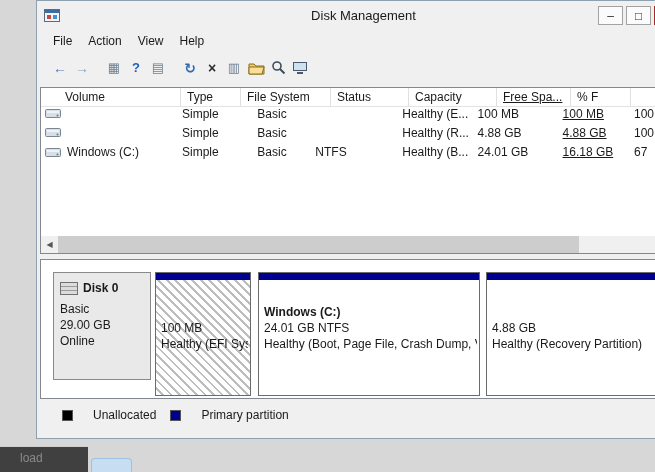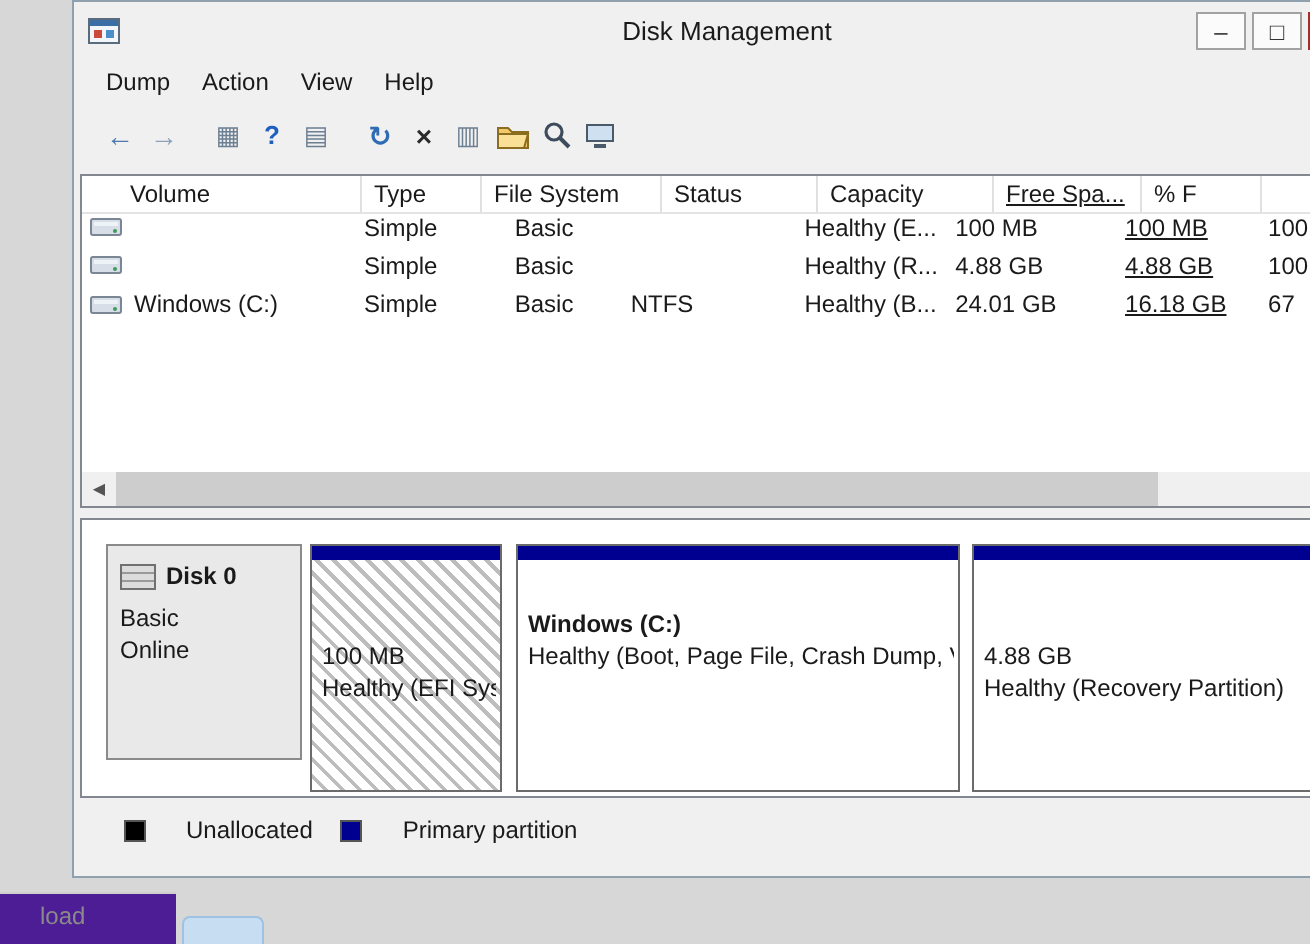--- a/index.html
+++ b/index.html
@@ -1,21 +1,21 @@
 <!DOCTYPE html>
 <html><head>
 <meta charset="utf-8">
 <style>
   * { box-sizing: border-box; margin: 0; padding: 0; }
   html, body { width: 655px; height: 472px; overflow: hidden; }
   body { font-family: "Liberation Sans", "DejaVu Sans", sans-serif; font-size: 12px; color: #1a1a1a; position: relative; background: #d7d7d7; }
 
   
   .desktop { position: absolute; inset: 0; background: #d7d7d7; }
-  .bg-frag-white { position: absolute; left: 0; top: 446px; width: 88px; height: 26px; background: #4c1d95; border-top: 1px solid #cfcfcf; }
+  .bg-frag-white { position: absolute; left: 0; top: 446px; width: 88px; height: 26px; background: #404040; border-top: 1px solid #cfcfcf; }
   .bg-frag-text { position: absolute; left: 20px; top: 4px; color: #8a8a8a; font-size: 12px; }
   .bg-frag-blue { position: absolute; left: 91px; top: 458px; width: 41px; height: 14px; background: #c6ddf2; border: 1px solid #9fc2e2; border-bottom: none; border-radius: 4px 4px 0 0; }
 
   
   .window { position: absolute; left: 0; top: 0; width: 655px; height: 439px; background: #f0f0f0; border: 1px solid #8fa0af; margin-left: 36px; }
   .titlebar { position: relative; height: 29px; }
   .app-icon { position: absolute; left: 7px; top: 7px; width: 16px; height: 16px; }
   .title { position: absolute; left: 0; right: 0; top: 7px; text-align: center; font-size: 13px; color: #1a1a1a; }
   .controls { position: absolute; right: 5px; top: 5px; display: flex; gap: 3px; }
   .ctrl { width: 25px; height: 19px; display: flex; align-items: center; justify-content: center; background: #fbfbfb; border: 1px solid #a2a2a2; font-size: 12px; line-height: 1; color: #333; cursor: default; }
@@ -98,21 +98,21 @@
     </svg>
     <div class="title">Disk Management</div>
     <div class="controls">
       <div class="ctrl">–</div>
       <div class="ctrl">□</div>
       <div class="ctrl close">×</div>
     </div>
   </div>
 
   <div class="menubar">
-    <div class="menu-item">Dump</div>
+    <div class="menu-item">File</div>
     <div class="menu-item">Action</div>
     <div class="menu-item">View</div>
     <div class="menu-item">Help</div>
   </div>
 
   <div class="toolbar">
     <div class="tbtn g-back">←</div>
     <div class="tbtn g-fwd">→</div>
     <div class="tbtn sep"></div>
     <div class="tbtn g-tree">▦</div>
@@ -226,36 +226,38 @@
     <div class="disk-box">
       <div class="disk-title">
         <svg width="18" height="13" viewBox="0 0 18 13">
           <rect x="0.5" y="0.5" width="17" height="12" fill="#dcdcdc" stroke="#707070"></rect>
           <line x1="1" y1="4.5" x2="17" y2="4.5" stroke="#9a9a9a"></line>
           <line x1="1" y1="8.5" x2="17" y2="8.5" stroke="#9a9a9a"></line>
         </svg>
         <span>Disk 0</span>
       </div>
       <div class="disk-line">Basic</div>
+      <div class="disk-line">29.00 GB</div>
       <div class="disk-line">Online</div>
     </div>
 
     <div class="parts">
       <div class="part p1 hatched">
         <div class="part-bar"></div>
         <div class="part-body"></div>
         <div class="ptext" style="top:47px">
           <div>100 MB</div>
           <div>Healthy (EFI Syst</div>
         </div>
       </div>
       <div class="part p2">
         <div class="part-bar"></div>
         <div class="ptext" style="top:31px">
           <div class="pname">Windows (C:)</div>
+          <div>24.01 GB NTFS</div>
           <div>Healthy (Boot, Page File, Crash Dump, V</div>
         </div>
       </div>
       <div class="part p3">
         <div class="part-bar"></div>
         <div class="ptext" style="top:47px">
           <div>4.88 GB</div>
           <div>Healthy (Recovery Partition)</div>
         </div>
       </div>

